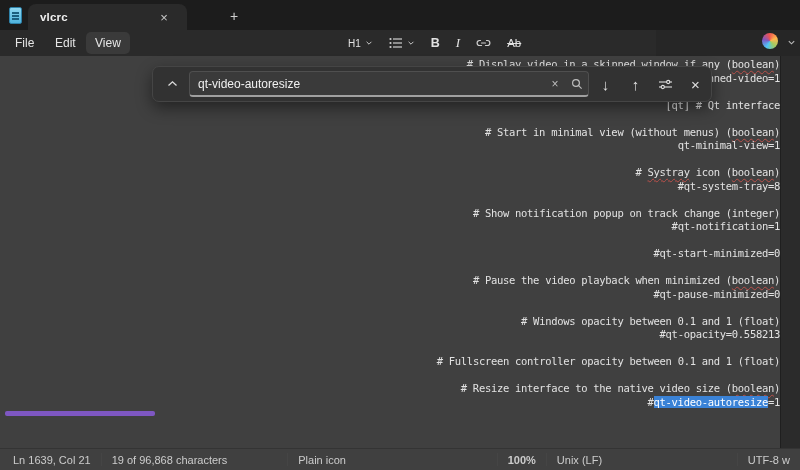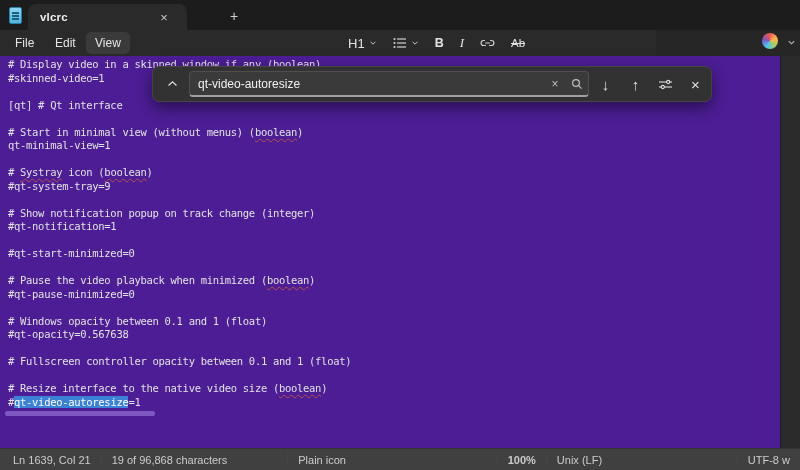--- a/index.html
+++ b/index.html
@@ -22,32 +22,32 @@
          font-size:14px; display:flex; align-items:center; justify-content:center; border-radius:4px; }
 
   
   .menubar { position:absolute; left:0; top:30px; width:656px; height:26px; background:#2a2a2a; }
   .menu-item { position:absolute; top:2px; height:22px; padding:0 9px; display:flex; align-items:center;
          color:#e6e6e6; font-size:12px; border-radius:5px; }
   .menu-file { left:6px; } .menu-edit { left:46px; } .menu-view { left:86px; background:#3a3a3a; }
 
   .fmt-toolbar { position:absolute; left:343px; top:31px; height:24px; display:flex; align-items:center; gap:6px; }
   .fmt-btn { height:22px; padding:0 5px; display:flex; align-items:center; gap:4px; color:#e3e3e3;
-         font-size:13px; border-radius:4px; }
+         font-size:10px; border-radius:4px; }
   .fmt-bold { font-weight:700; font-size:12.5px; }
   .fmt-italic { font-style:italic; font-family:"Liberation Serif", serif; font-size:13px; }
   .fmt-strike { text-decoration:line-through; font-size:11.5px; }
   .chev { width:8px; height:8px; }
   .copilot { position:absolute; right:22px; top:33px; width:16px; height:16px; border-radius:50%;
          background:conic-gradient(from 210deg,#4fc3f7,#7e57c2,#ef5350,#ffb74d,#9ccc65,#4fc3f7); }
   .copilot-chev { position:absolute; right:4px; top:38px; width:9px; height:9px; color:#bbb; }
 
   
-  .editor { position:absolute; left:0; top:56px; width:780px; height:392px; background:#4c1d95;
-            padding:2px 0 0 8px; overflow:hidden; cursor:text; }
+  .editor { position:absolute; left:0; top:56px; width:780px; height:392px; background:#404040;
+            padding:2px 0 0 8px; overflow:hidden; cursor:text;text-align:right; }
   .code-line { height:13.5px; font-family:"DejaVu Sans Mono", monospace; font-size:10.5px;
             line-height:13.5px; color:#e2e2e2; white-space:pre; letter-spacing:-0.3px; }
   .misspell { text-decoration:underline wavy #b8504a 1px; text-underline-offset:2px; }
   .match-highlight { background:#3a82d6; color:#ffffff; }
   .annotation-bar { margin-top:2px; margin-left:-3px; width:150px; height:5px; border-radius:2px; }
 
   .scroll-track { position:absolute; right:0; top:56px; width:20px; height:392px; background:#2b2b2b;
             border-left:1px solid #1f1f1f; }
 
   
@@ -139,32 +139,32 @@
   <div class="editor" id="editor">
       <div class="code-line"><span># Display video in a skinned window if any (</span><span class="misspell">boolean</span><span>)</span></div>
       <div class="code-line"><span>#skinned-video=1</span></div>
       <div class="code-line">&nbsp;</div>
       <div class="code-line"><span>[qt] # Qt interface</span></div>
       <div class="code-line">&nbsp;</div>
       <div class="code-line"><span># Start in minimal view (without menus) (</span><span class="misspell">boolean</span><span>)</span></div>
       <div class="code-line"><span>qt-minimal-view=1</span></div>
       <div class="code-line">&nbsp;</div>
       <div class="code-line"><span># </span><span class="misspell">Systray</span><span> icon (</span><span class="misspell">boolean</span><span>)</span></div>
-      <div class="code-line"><span>#qt-system-tray=9</span></div>
+      <div class="code-line"><span>#qt-system-tray=8</span></div>
       <div class="code-line">&nbsp;</div>
       <div class="code-line"><span># Show notification popup on track change (integer)</span></div>
       <div class="code-line"><span>#qt-notification=1</span></div>
       <div class="code-line">&nbsp;</div>
       <div class="code-line"><span>#qt-start-minimized=0</span></div>
       <div class="code-line">&nbsp;</div>
       <div class="code-line"><span># Pause the video playback when minimized (</span><span class="misspell">boolean</span><span>)</span></div>
       <div class="code-line"><span>#qt-pause-minimized=0</span></div>
       <div class="code-line">&nbsp;</div>
       <div class="code-line"><span># Windows opacity between 0.1 and 1 (float)</span></div>
-      <div class="code-line"><span>#qt-opacity=0.567638</span></div>
+      <div class="code-line"><span>#qt-opacity=0.558213</span></div>
       <div class="code-line">&nbsp;</div>
       <div class="code-line"><span># Fullscreen controller opacity between 0.1 and 1 (float)</span></div>
       <div class="code-line">&nbsp;</div>
       <div class="code-line"><span># Resize interface to the native video size (</span><span class="misspell">boolean</span><span>)</span></div>
       <div class="code-line"><span>#</span><span class="match-highlight">qt-video-autoresize</span><span>=1</span></div>
       <div class="annotation-bar" style="background: rgb(126, 87, 194);"></div>
     </div>
   <div class="scroll-track"></div>
 
   <div class="findbar">

